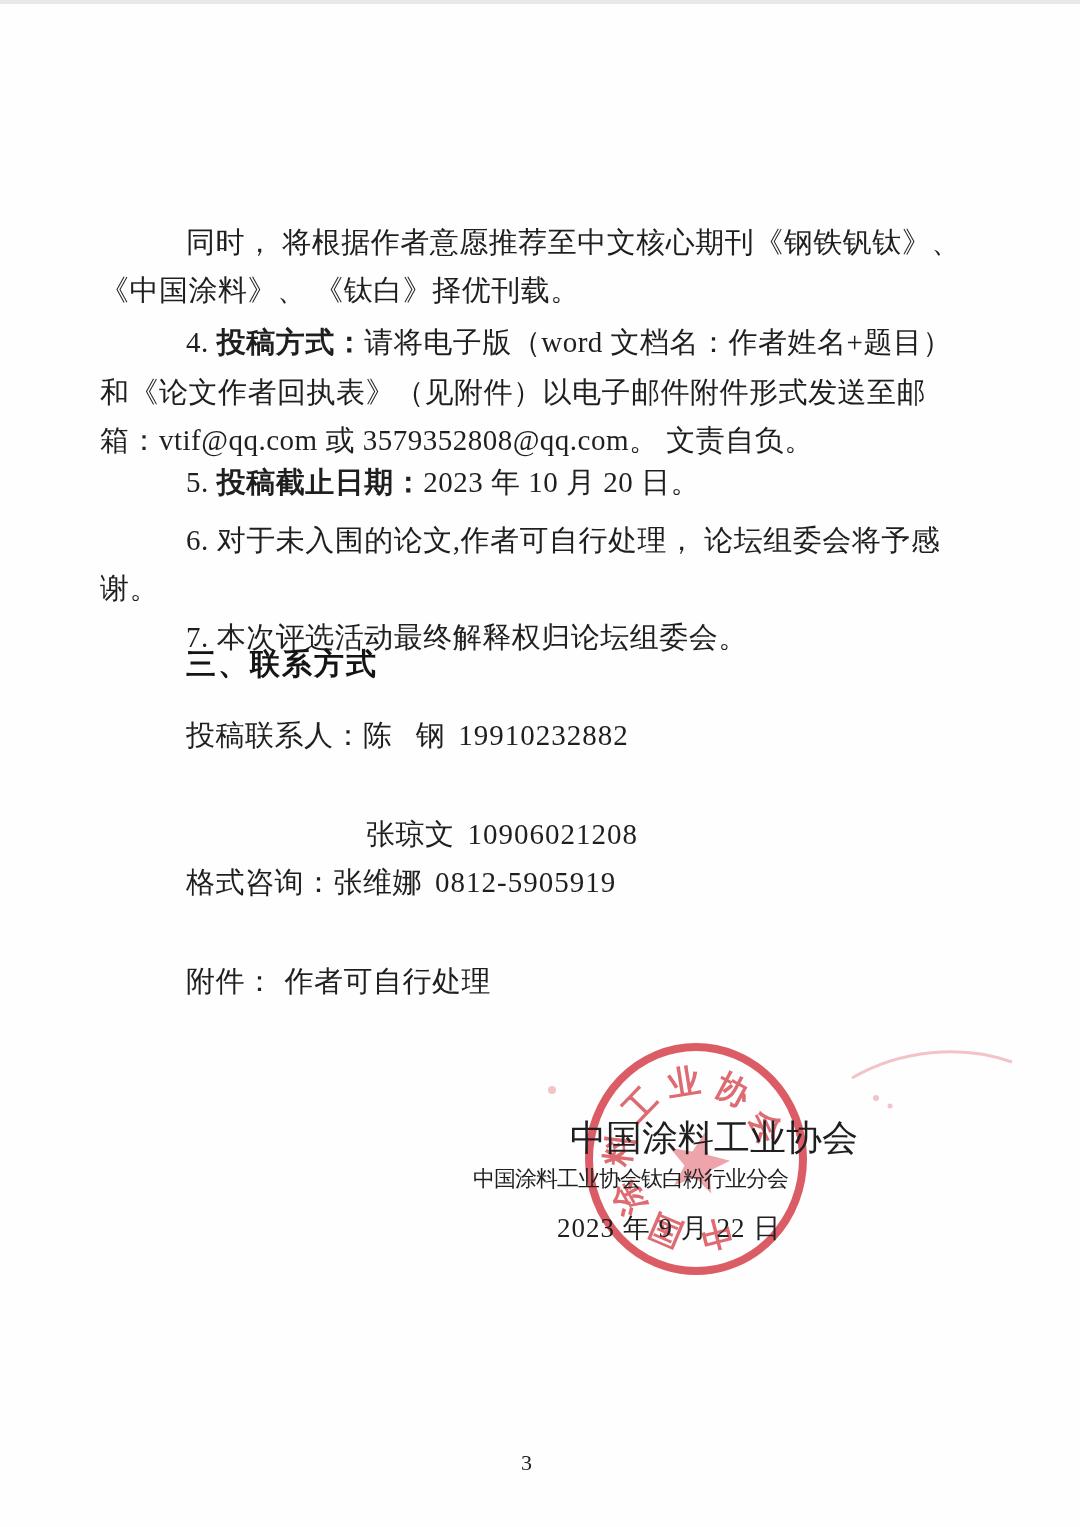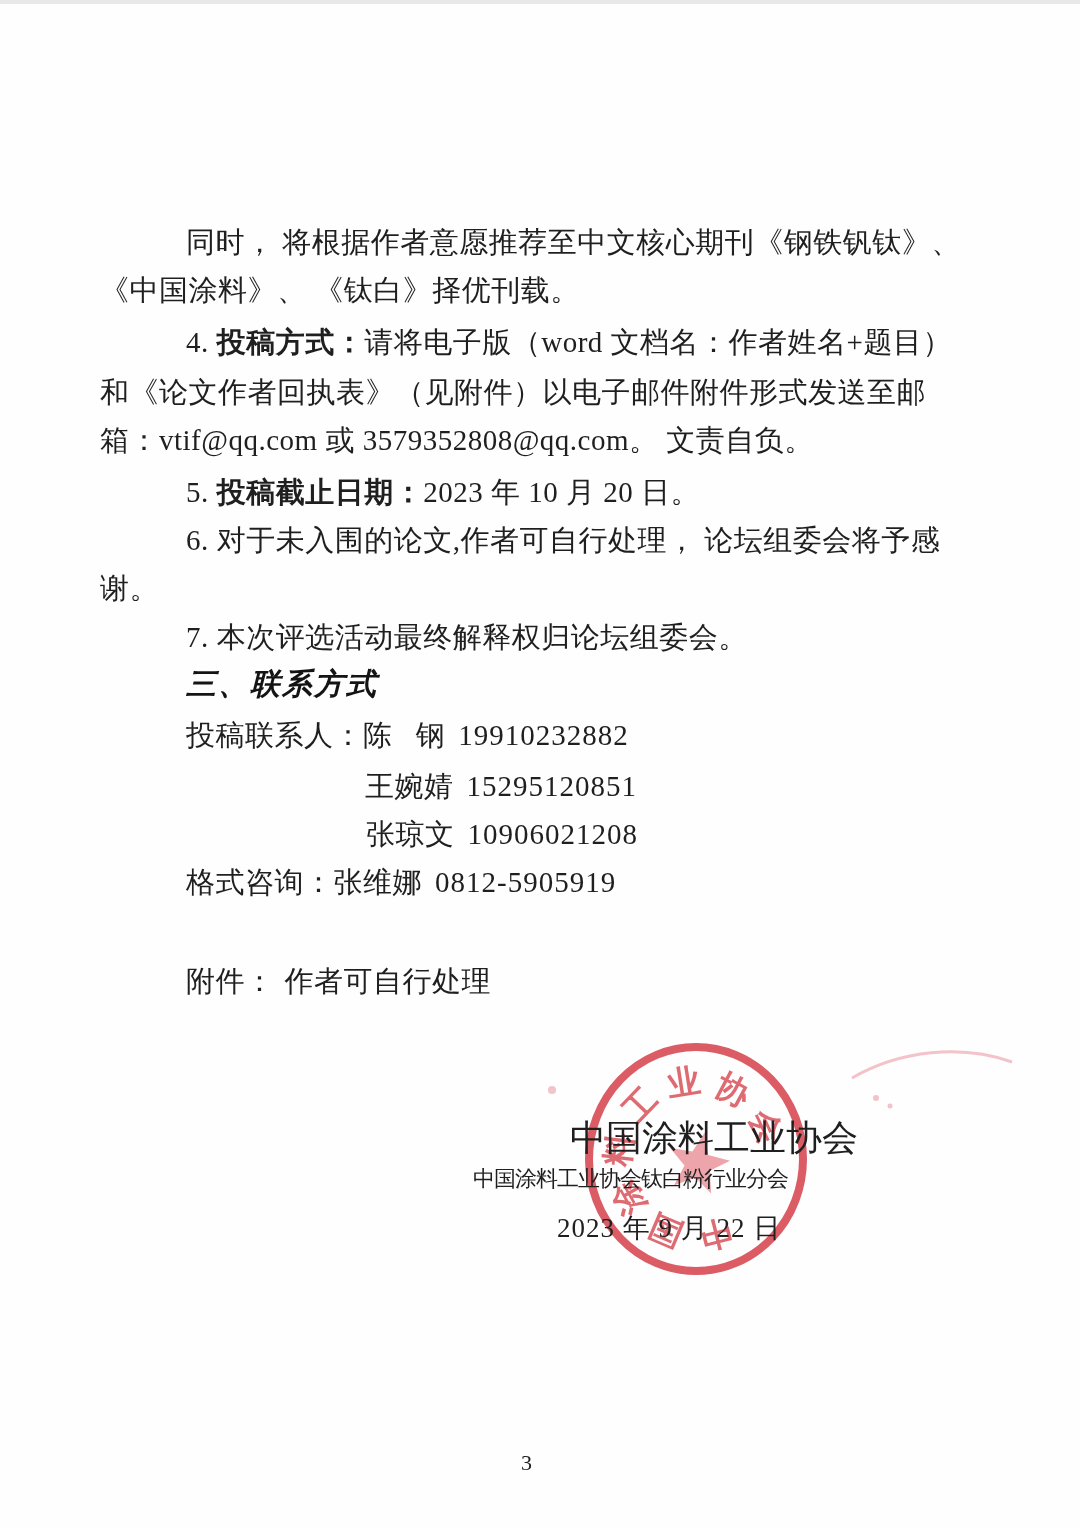--- a/index.html
+++ b/index.html
@@ -43,31 +43,30 @@
 
 <div class="page">
 
   <p class="ln" style="left:186px; top:221px;">同时， 将根据作者意愿推荐至中文核心期刊《钢铁钒钛》、</p>
   <p class="ln" style="left:100px; top:269px;">《中国涂料》、 《钛白》择优刊载。</p>
 
   <p class="ln" style="left:186px; top:321px;"><span class="num">4.</span><b class="lbl">投稿方式：</b><span>请将电子版（word 文档名：作者姓名+题目）</span></p>
   <p class="ln" style="left:100px; top:371px;">和《论文作者回执表》（见附件）以电子邮件附件形式发送至邮</p>
   <p class="ln" style="left:100px; top:419px;">箱：vtif@qq.com 或 3579352808@qq.com。 文责自负。</p>
 
-  <p class="ln" style="left:186px; top:471px;"><span class="num">5.</span><b class="lbl">投稿截止日期：</b><span>2023 年 10 月 20 日。</span></p>
+  <p class="ln" style="left:186px; top:461px;"><span class="num">5.</span><b class="lbl">投稿截止日期：</b><span>2023 年 10 月 20 日。</span></p>
 
   <p class="ln" style="left:186px; top:519px;"><span class="num">6.</span><span>对于未入围的论文,作者可自行处理， 论坛组委会将予感</span></p>
   <p class="ln" style="left:100px; top:567px;">谢。</p>
 
   <p class="ln" style="left:186px; top:616px;"><span class="num">7.</span><span>本次评选活动最终解释权归论坛组委会。</span></p>
 
-  <h3 class="heading" style="left:186px; top:662px;font-style:italic;">三、联系方式</h3>
+  <h3 class="heading" style="left:186px; top:642px;">三、联系方式</h3>
 
   <p class="ln" style="left:186px; top:714px;"><span>投稿联系人：</span><span>陈   钢</span><span class="phone">19910232882</span></p>
-  <p class="ln" style="left:365px; top:765px;"><span>王婉婧</span><span class="phone">15295120851</span></p>
   <p class="ln" style="left:366px; top:813px;"><span>张琼文</span><span class="phone">10906021208</span></p>
   <p class="ln" style="left:186px; top:861px;"><span>格式咨询：</span><span>张维娜</span><span class="phone">0812-5905919</span></p>
 
   <p class="ln" style="left:186px; top:960px;"><span>附件：</span><span style="margin-left:10px;">作者可自行处理</span></p>
 
   <svg class="stamp-svg" viewBox="520 1000 540 300" aria-hidden="true">
     <path class="smudge" d="M 852 1074 C 900 1046 962 1040 1012 1058"></path>
     <circle class="speck" cx="552" cy="1086" r="4"></circle>
     <circle class="speck" cx="876" cy="1094" r="3"></circle>
     <circle class="speck" cx="890" cy="1102" r="2.5"></circle>

